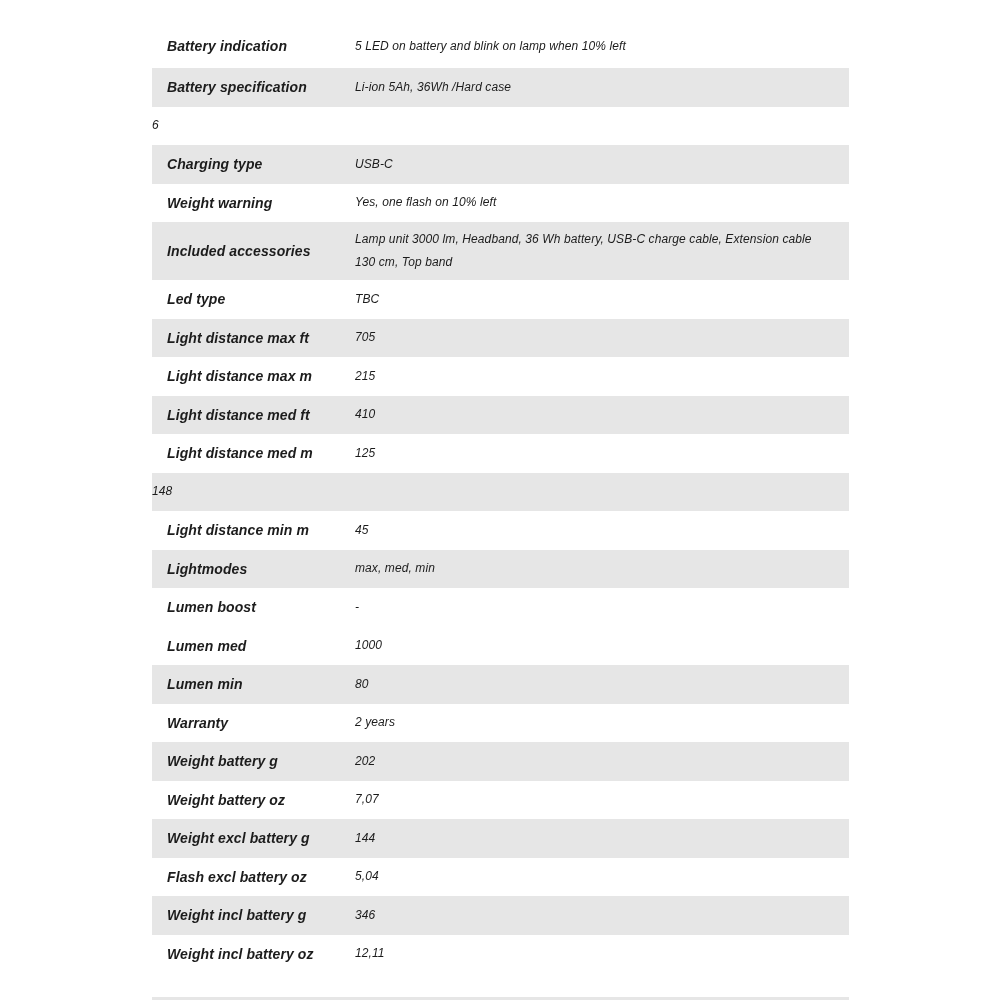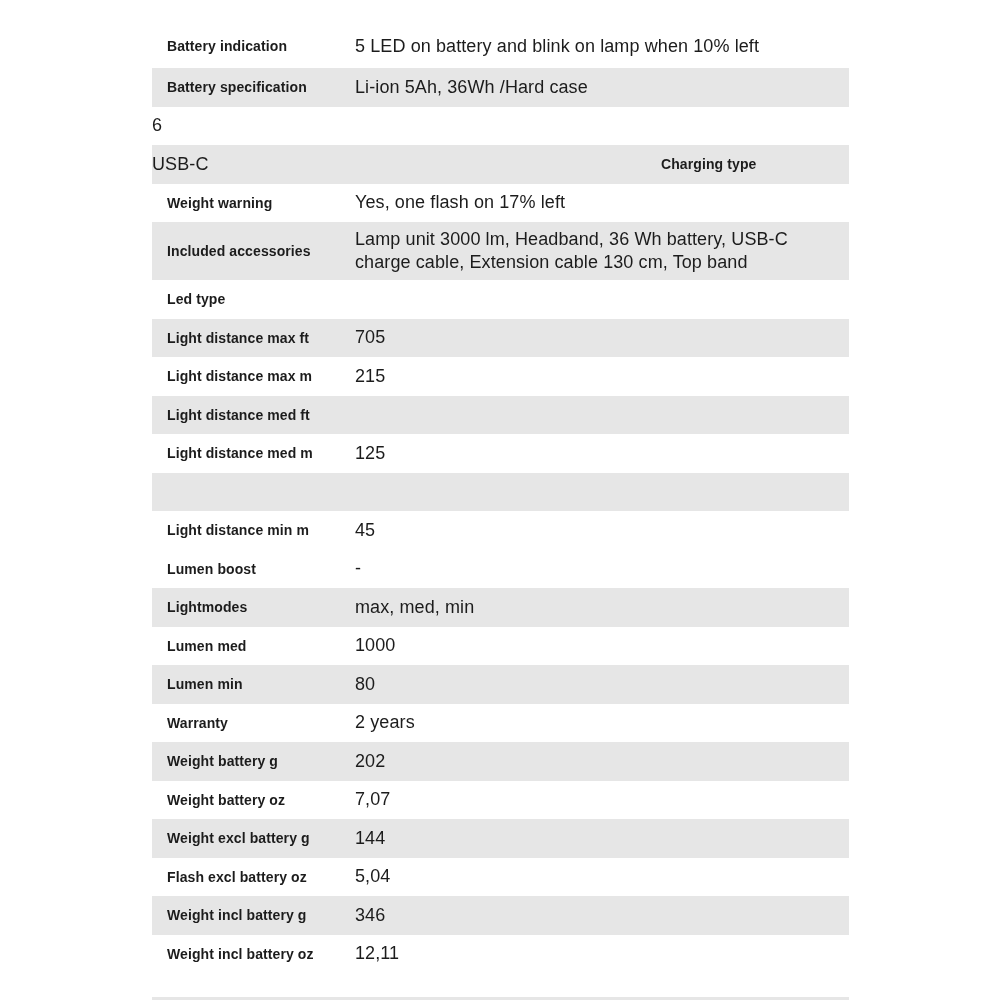--- a/index.html
+++ b/index.html
@@ -15,20 +15,21 @@
     height: 1000px;
     overflow: hidden;
     background: var(--page-bg);
     font-family: "Liberation Sans", "DejaVu Sans", sans-serif;
     color: var(--text-color);
   }
   .page {
     position: relative;
     width: 908px;
     height: 1000px;
+    font-style: italic;
   }
   .spec-table {
     position: absolute;
     left: 152px;
     top: 24px;
     width: 697px;
   }
   .row {
     display: flex;
     align-items: center;
@@ -45,21 +46,21 @@
     width: 203px;
     padding: 6px 10px 6px 15px;
     font-size: 14px;
     font-weight: 700;
     letter-spacing: 0.1px;
     line-height: 18px;
   }
   .cell.value {
     flex: 1 1 auto;
     padding: 6px 16px 6px 0;
-    font-size: 18px;
+    font-size: 12px;
     font-weight: 400;
     letter-spacing: 0.1px;
     line-height: 23px;
   }
   .next-row-edge {
     position: absolute;
     left: 152px;
     top: 997px;
     width: 697px;
     height: 3px;
@@ -79,73 +80,76 @@
   <div class="row striped">
     <div class="cell label">Battery specification</div>
     <div class="cell value">Li-ion 5Ah, 36Wh /Hard case</div>
   </div>
 
   <div class="row">
     <div class="cell value">6</div>
   </div>
 
   <div class="row striped">
+    <div class="cell label">Charging type</div>
     <div class="cell value">USB-C</div>
-    <div class="cell label">Charging type</div>
   </div>
 
   <div class="row">
     <div class="cell label">Weight warning</div>
-    <div class="cell value">Yes, one flash on 17% left</div>
+    <div class="cell value">Yes, one flash on 10% left</div>
   </div>
 
   <div class="row striped">
     <div class="cell label">Included accessories</div>
     <div class="cell value">Lamp unit 3000 lm, Headband, 36 Wh battery, USB-C charge cable, Extension cable 130 cm, Top band</div>
   </div>
 
   <div class="row">
     <div class="cell label">Led type</div>
+    <div class="cell value">TBC</div>
   </div>
 
   <div class="row striped">
     <div class="cell label">Light distance max ft</div>
     <div class="cell value">705</div>
   </div>
 
   <div class="row">
     <div class="cell label">Light distance max m</div>
     <div class="cell value">215</div>
   </div>
 
   <div class="row striped">
     <div class="cell label">Light distance med ft</div>
+    <div class="cell value">410</div>
   </div>
 
   <div class="row">
     <div class="cell label">Light distance med m</div>
     <div class="cell value">125</div>
   </div>
 
   <div class="row striped">
+    <div class="cell value">148</div>
   </div>
 
   <div class="row">
     <div class="cell label">Light distance min m</div>
     <div class="cell value">45</div>
   </div>
 
+  <div class="row striped">
+    <div class="cell label">Lightmodes</div>
+    <div class="cell value">max, med, min</div>
+  </div>
+
   <div class="row">
     <div class="cell label">Lumen boost</div>
     <div class="cell value">-</div>
-  </div>
-
-  <div class="row striped">
-    <div class="cell label">Lightmodes</div>
-    <div class="cell value">max, med, min</div>
   </div>
 
 
   <div class="row">
     <div class="cell label">Lumen med</div>
     <div class="cell value">1000</div>
   </div>
 
   <div class="row striped">
     <div class="cell label">Lumen min</div>

